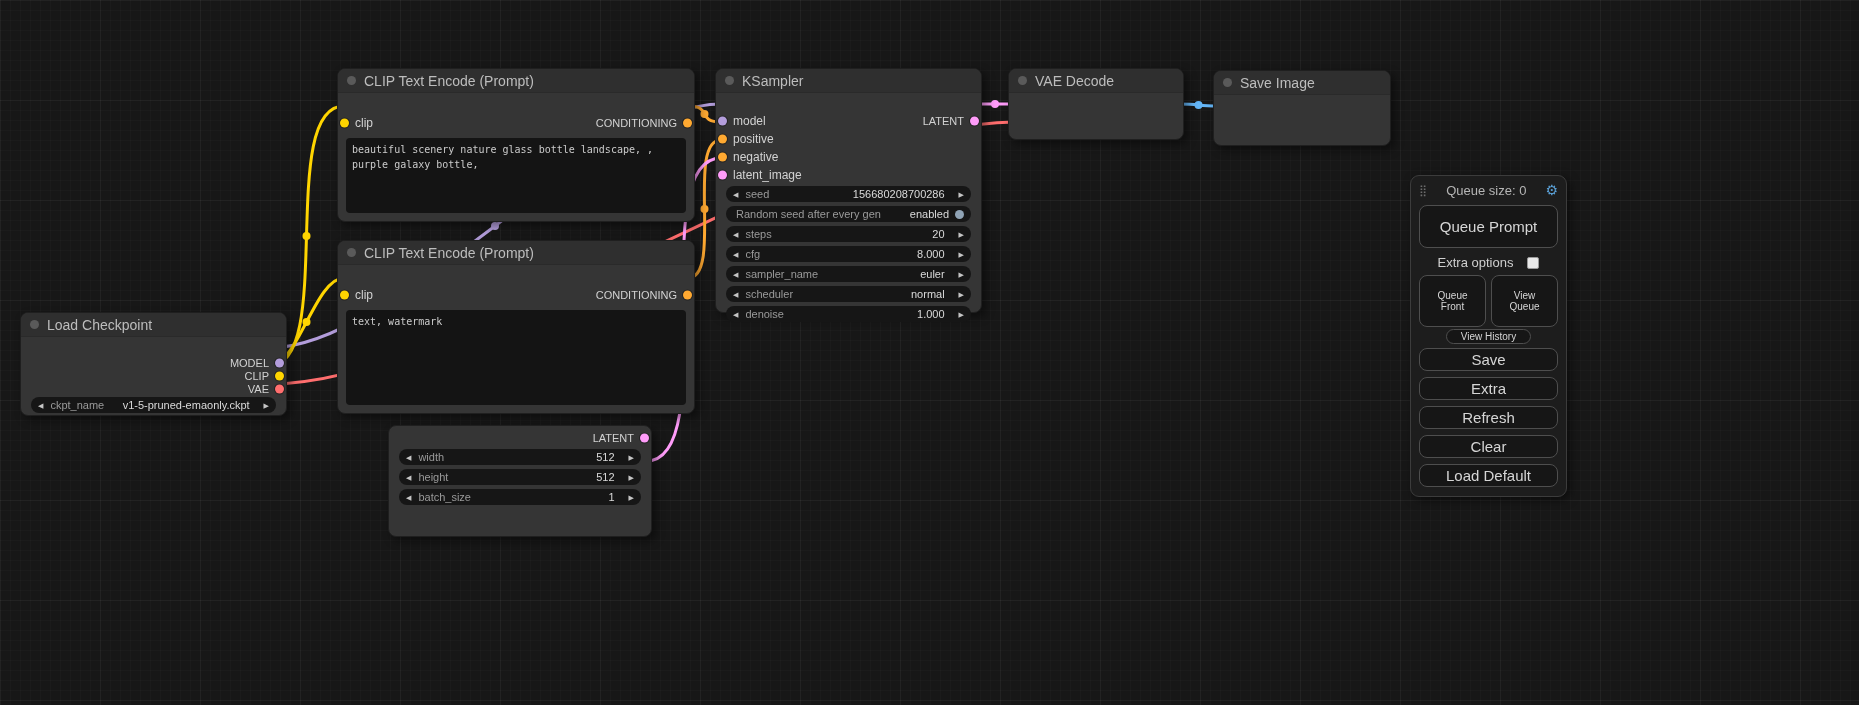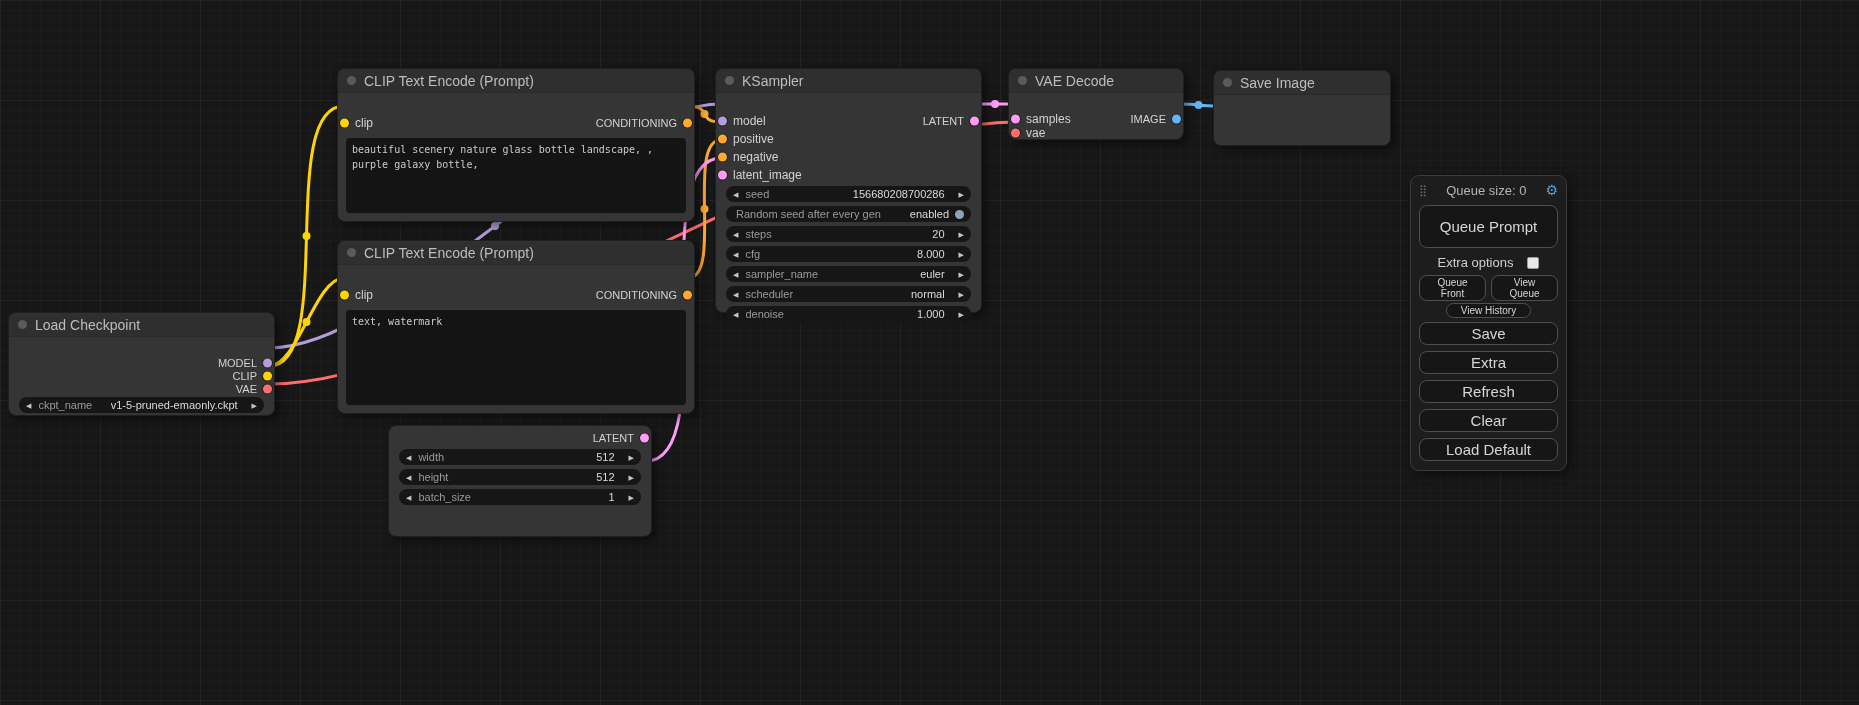--- a/index.html
+++ b/index.html
@@ -85,21 +85,21 @@
   .btn {
     background: #161616; border: 1px solid #4e4e4e; color: #d6d6d6;
     border-radius: 8px; font-size: 15px; padding: 2px 0; margin: 3px 2px;
     cursor: pointer;
   }
   .btn.big { padding: 12px 0; margin: 3px 2px 4px; }
   .extra-row { display: flex; align-items: center; justify-content: center; gap: 14px;
     color: #cfcfcf; font-size: 13px; margin: 3px 0 4px; }
   .checkbox { width: 12px; height: 12px; border-radius: 2px; border: 1px solid #9a9a9a; cursor: pointer; }
   .pill-row { display: flex; justify-content: center; gap: 5px; margin: 1px 2px; }
-  .btn.pill { font-size: 10px; padding: 1px 6px; margin: 0; border-radius: 8px; flex: 1; }
+  .btn.pill { font-size: 10px; padding: 14px 6px; margin: 0; border-radius: 8px; flex: 1; }
   .btn.pill.fixed { flex: 0 0 auto; padding: 1px 14px; }
 </style>
 </head>
 <body>
 
 <svg id="wires" width="1859" height="705">
     <path d="M 269 348 C 397.4133949399361 348 592.5866050600639 104 721 104" stroke="#B39DDB" stroke-width="3" fill="none" stroke-linecap="round"></path>
     <circle cx="495" cy="226" r="4" fill="#B39DDB"></circle>
     <path d="M 269 366 C 336.65029563867404 366 276.34970436132596 106 344 106" stroke="#FFD500" stroke-width="3" fill="none" stroke-linecap="round"></path>
     <circle cx="306.5" cy="236" r="4" fill="#FFD500"></circle>
@@ -112,21 +112,21 @@
     <path d="M 688 278 C 723.4727007711564 278 685.5272992288436 140 721 140" stroke="#FFA931" stroke-width="3" fill="none" stroke-linecap="round"></path>
     <circle cx="704.5" cy="209" r="4" fill="#FFA931"></circle>
     <path d="M 646 461 C 724.0360493618174 461 642.9639506381826 158 721 158" stroke="#FF9CF9" stroke-width="3" fill="none" stroke-linecap="round"></path>
     <circle cx="683.5" cy="309.5" r="4" fill="#FF9CF9"></circle>
     <path d="M 976 104 C 1001 104 989 104 1014 104" stroke="#FF9CF9" stroke-width="3" fill="none" stroke-linecap="round"></path>
     <circle cx="995" cy="104" r="4" fill="#FF9CF9"></circle>
     <path d="M 1178 104 C 1203 104 1194 106 1219 106" stroke="#64B5F6" stroke-width="3" fill="none" stroke-linecap="round"></path>
     <circle cx="1198.5" cy="105" r="4" fill="#64B5F6"></circle>
   </svg>
 
-<div class="node" style="left:8px;top:312px;width:267px;height:104px">
+<div class="node" style="left:20px;top:312px;width:267px;height:104px">
   <div class="node-title">
     <span class="title-dot"></span>
     <span>Load Checkpoint</span>
   </div>
   <div class="node-body">
     <div class="port-row row18 out-row">
       <span class="out-label">MODEL</span>
       <span class="port-dot out-dot" style="background: rgb(179, 157, 219);"></span>
     </div>
     <div class="port-row row18 out-row">
@@ -281,33 +281,20 @@
       <span class="arrow right">▶</span>
     </div>
   </div>
 </div>
 
 <div class="node" style="left:1008px;top:68px;width:176px;height:72px">
   <div class="node-title">
     <span class="title-dot"></span>
     <span>VAE Decode</span>
   </div>
-  <div class="node-body">
-    <div class="port-row row18">
-      <span class="port-dot in-dot" style="background: rgb(255, 156, 249);"></span>
-      <span class="in-label">samples</span>
-      <span class="spacer"></span>
-      <span class="out-label">IMAGE</span>
-      <span class="port-dot out-dot" style="background: rgb(100, 181, 246);"></span>
-    </div>
-    <div class="port-row row18">
-      <span class="port-dot in-dot" style="background: rgb(255, 110, 110);"></span>
-      <span class="in-label">vae</span>
-    </div>
-  </div>
 </div>
 
 <div class="node" style="left:1213px;top:70px;width:178px;height:76px">
   <div class="node-title">
     <span class="title-dot"></span>
     <span>Save Image</span>
   </div>
 </div>
 
 <div class="menu">

